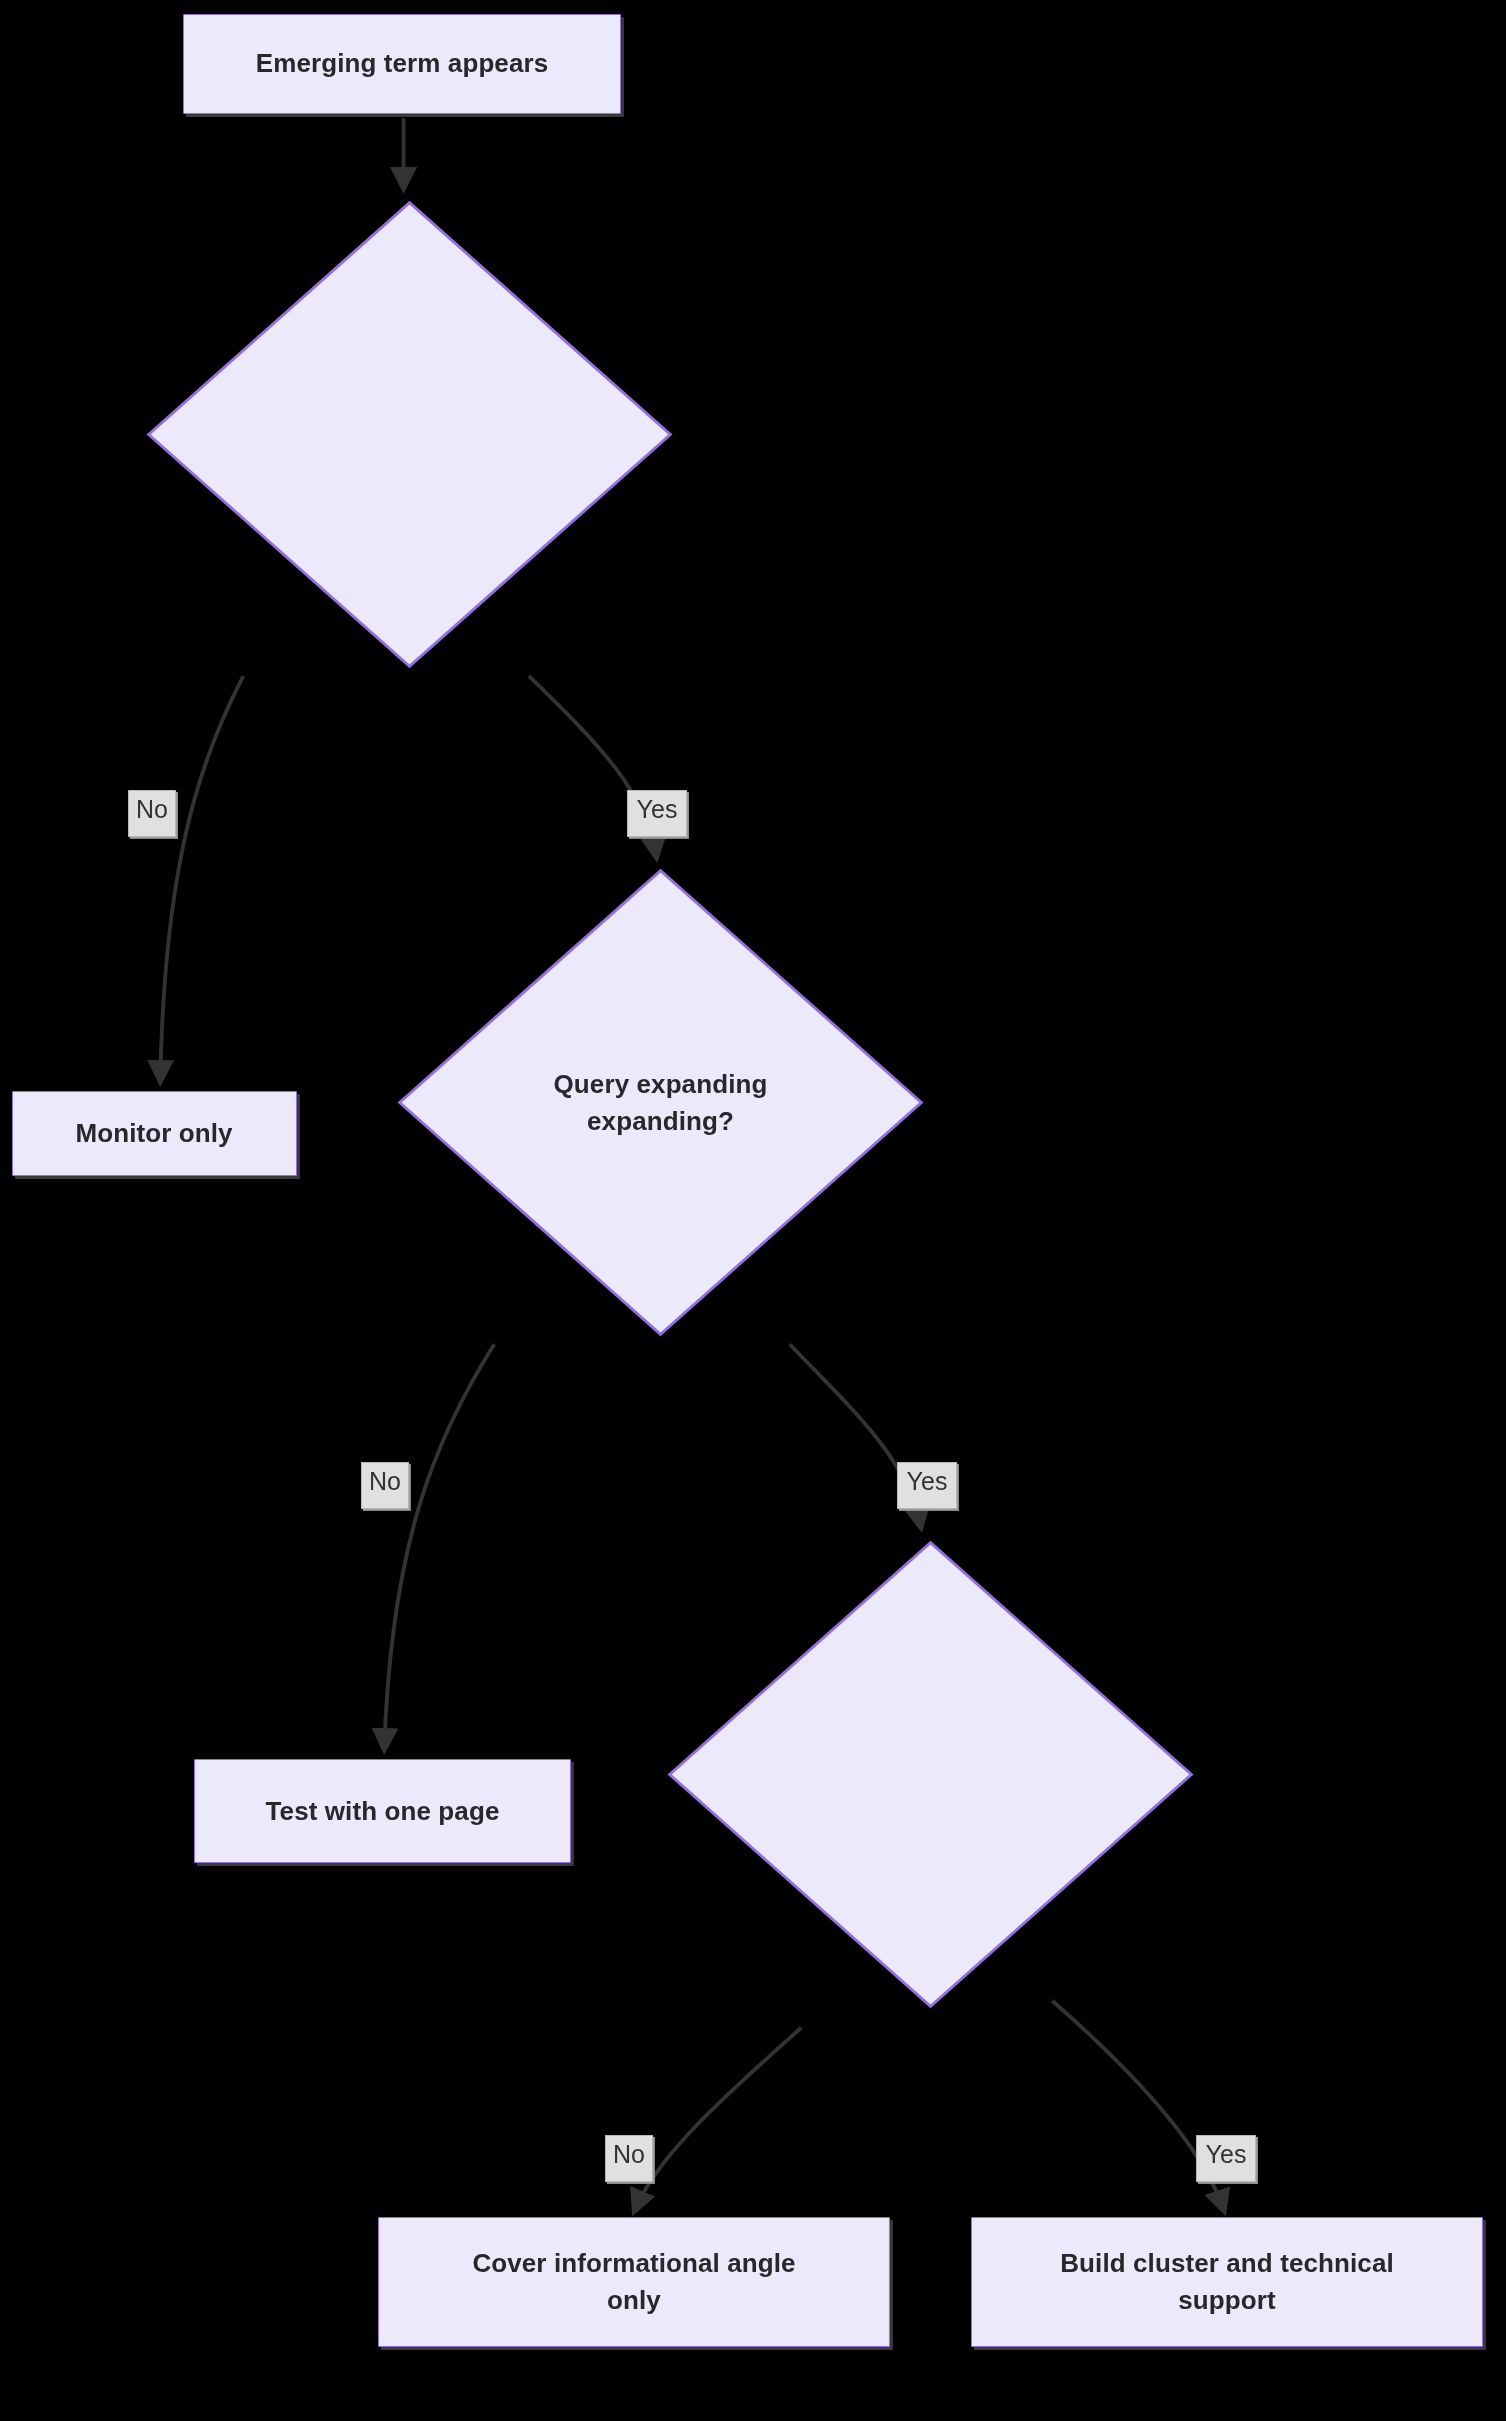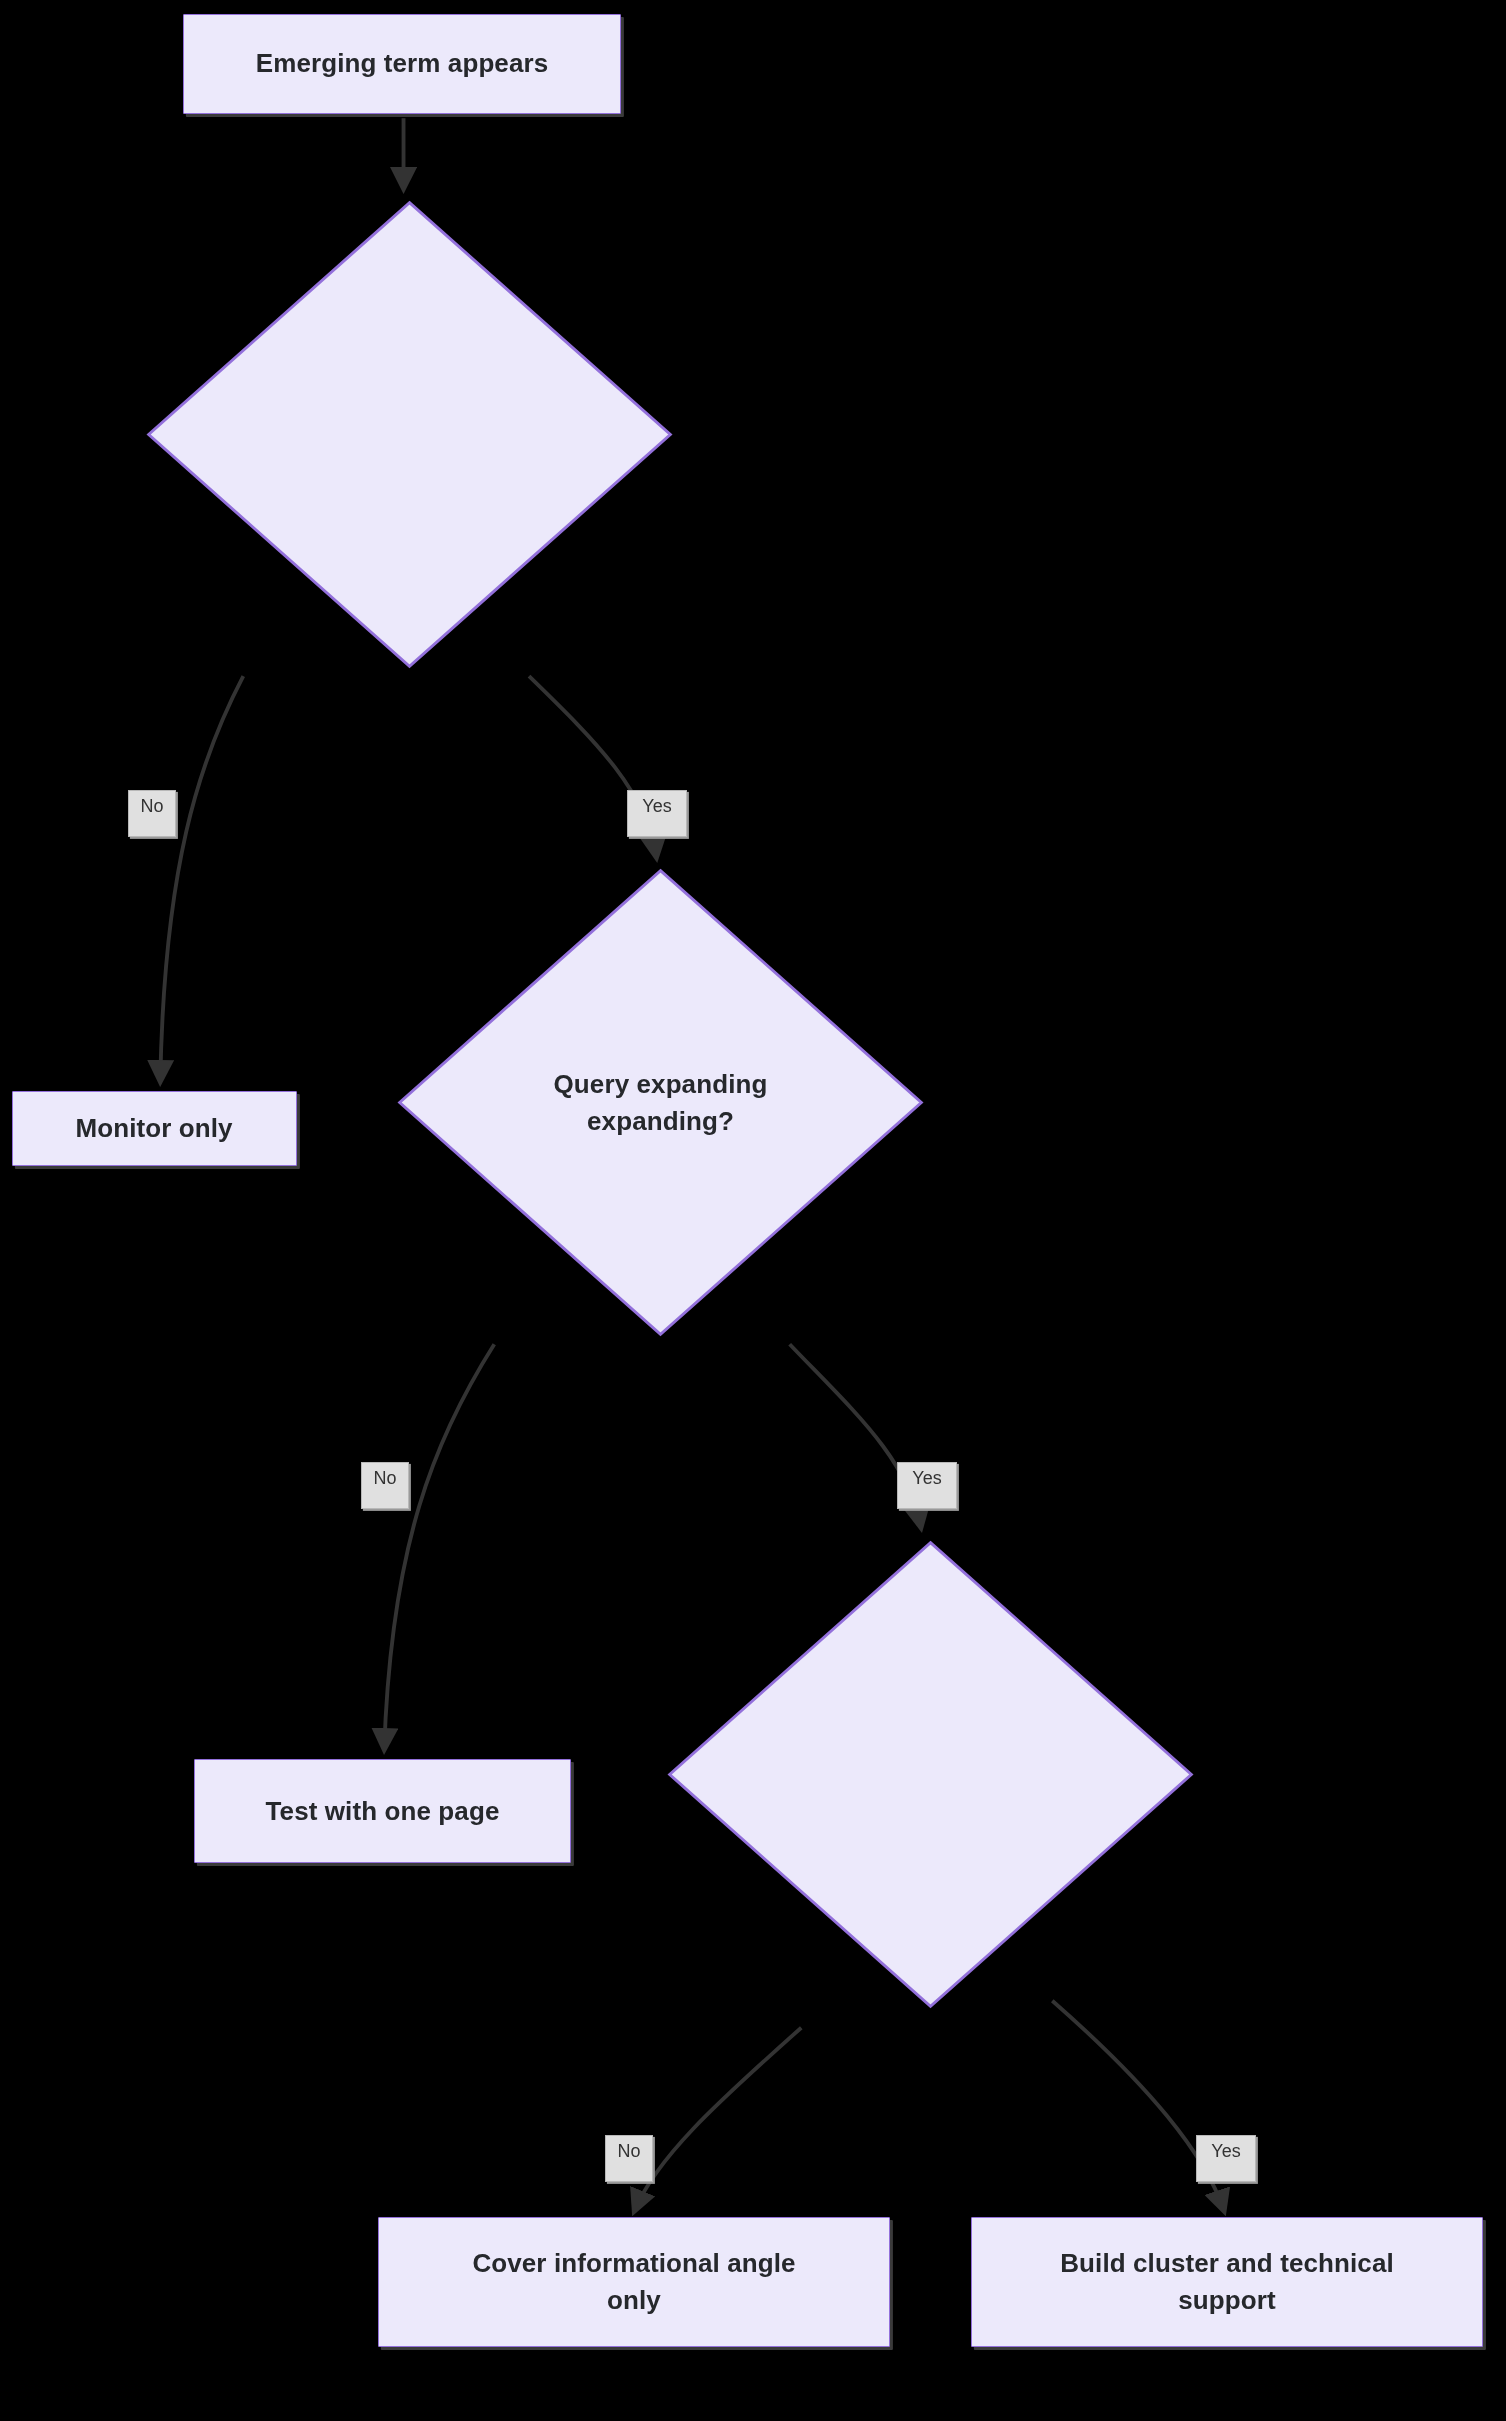--- a/index.html
+++ b/index.html
@@ -80,21 +80,21 @@
     max-width: 62%;
   }
 
   
   .edge-label {
     position: absolute;
     background: #E0E0E0;
     color: #333333;
     border: 1px solid #b8b8b8;
     box-shadow: 1.9px 1.9px 0 0 #9a9a9a;
-    font-size: 18px;
+    font-size: 25px;
     line-height: 1;
     padding: 5.8px 2.9px 7.7px 2.9px;
     box-sizing: border-box;
     text-align: center;
     white-space: nowrap;
   }
 </style>
 </head>
 <body>
 
@@ -127,21 +127,21 @@
       <span>Emerging term appears</span>
     </div>
   </div>
 
   <div class="node diamond" style="left:139px; top:193px; width:541px; height:483px;">
     <svg viewBox="0 0 560 500" preserveAspectRatio="none">
       <polygon points="280,10 550,250 280,490 10,250" fill="#ECE9FB" stroke="#9370DB" stroke-width="3"></polygon>
     </svg>
   </div>
 
-  <div class="node rect" style="left:11.6px; top:1091px; width:285px; height:75px;">
+  <div class="node rect" style="left:11.6px; top:1091px; width:285px; height:85px;">
     <div class="label">
       <span>Monitor only</span>
     </div>
   </div>
 
   <div class="node diamond" style="left:390px; top:861px; width:541px; height:483px;">
     <svg viewBox="0 0 560 500" preserveAspectRatio="none">
       <polygon points="280,10 550,250 280,490 10,250" fill="#ECE9FB" stroke="#9370DB" stroke-width="3"></polygon>
     </svg>
     <div class="label">

